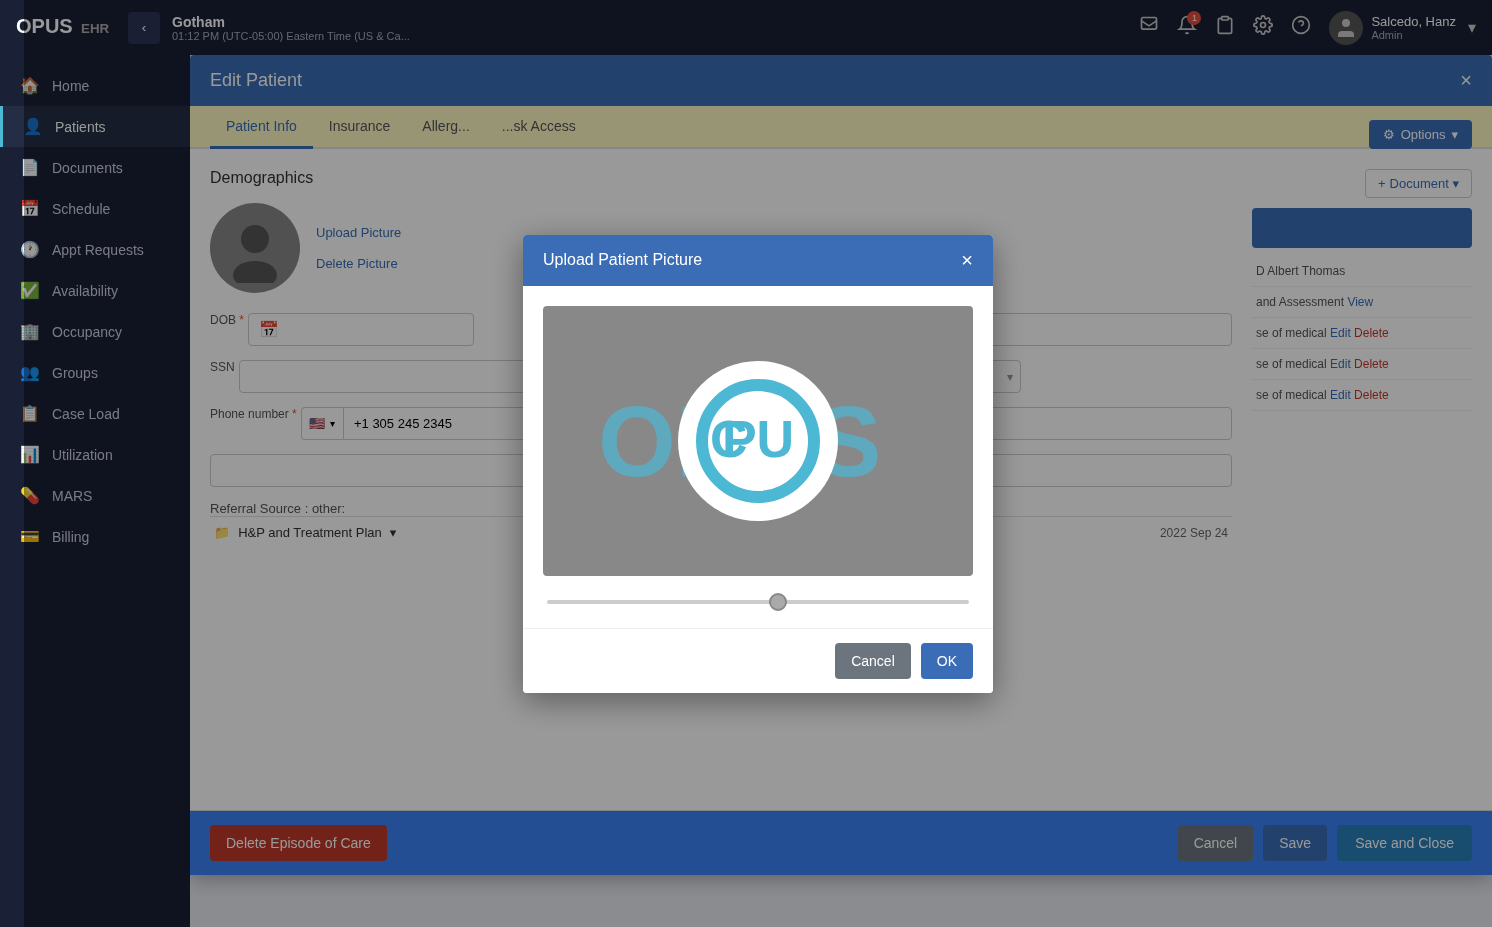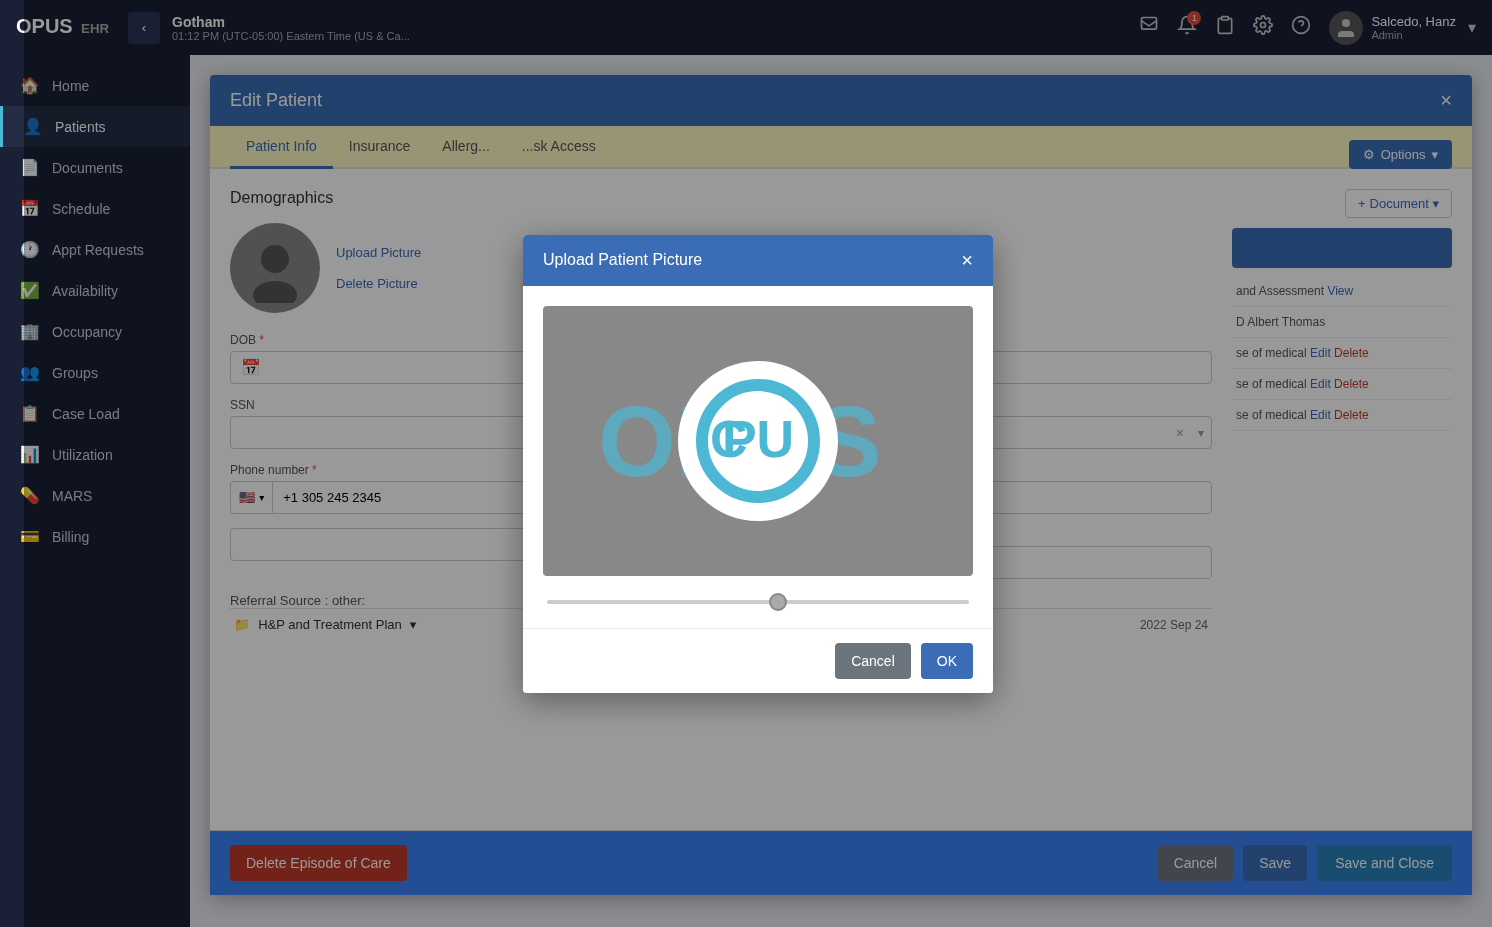--- a/index.html
+++ b/index.html
@@ -51,21 +51,20 @@
       cursor: pointer;
       font-size: 14px;
     }
     .sidebar-item.active { background: #252d45; color: white; border-left: 3px solid #4db8d4; }
     .sidebar-icon { font-size: 16px; width: 20px; text-align: center; }
 
     
     .main-content {
       margin-top: 55px;
       margin-left: 190px;
-      padding: 20px;
       position: relative;
     }
 
     
     .edit-patient-modal {
       background: white;
       border-radius: 4px;
       box-shadow: 0 4px 20px rgba(0,0,0,0.3);
       position: relative;
       width: 100%;
@@ -113,21 +112,21 @@
       cursor: pointer;
       font-size: 13px;
       display: flex; align-items: center; gap: 6px;
     }
 
     .modal-body { padding: 20px; }
 
     .section-title { font-size: 16px; color: #333; margin-bottom: 16px; font-weight: 500; }
 
     .form-row { display: flex; gap: 20px; margin-bottom: 14px; }
-    .form-group { flex: 1; display: flex; flex-direction: column; gap: 4px; }
+    .form-group { flex: 1; display: flex; flex-direction: row; gap: 4px; }
     .form-group label { font-size: 12px; color: #555; }
     .form-group label .req { color: #e74c3c; }
     .form-control {
       border: 1px solid #ccc;
       border-radius: 4px;
       padding: 8px 10px;
       font-size: 13px;
       outline: none;
       width: 100%;
     }
@@ -530,25 +529,25 @@
           <div style="display: flex; justify-content: flex-end; margin-bottom: 10px;">
             <button class="doc-btn">
               <span>+</span>
               <span> Document ▾</span>
             </button>
           </div>
 
           <div style="background: #3a6db5; height: 40px; border-radius: 4px; margin-bottom: 8px;"></div>
 
           <div class="doc-list-item">
+            <span>D Albert Thomas</span>
+          </div>
+          <div class="doc-list-item">
             <span>and Assessment</span>
             <span class="link"> View</span>
-          </div>
-          <div class="doc-list-item">
-            <span>D Albert Thomas</span>
           </div>
           <div class="doc-list-item">
             <span>se of medical</span>
             <span class="link"> Edit</span>
             <span class="link red"> Delete</span>
           </div>
           <div class="doc-list-item">
             <span>se of medical</span>
             <span class="link"> Edit</span>
             <span class="link red"> Delete</span>

